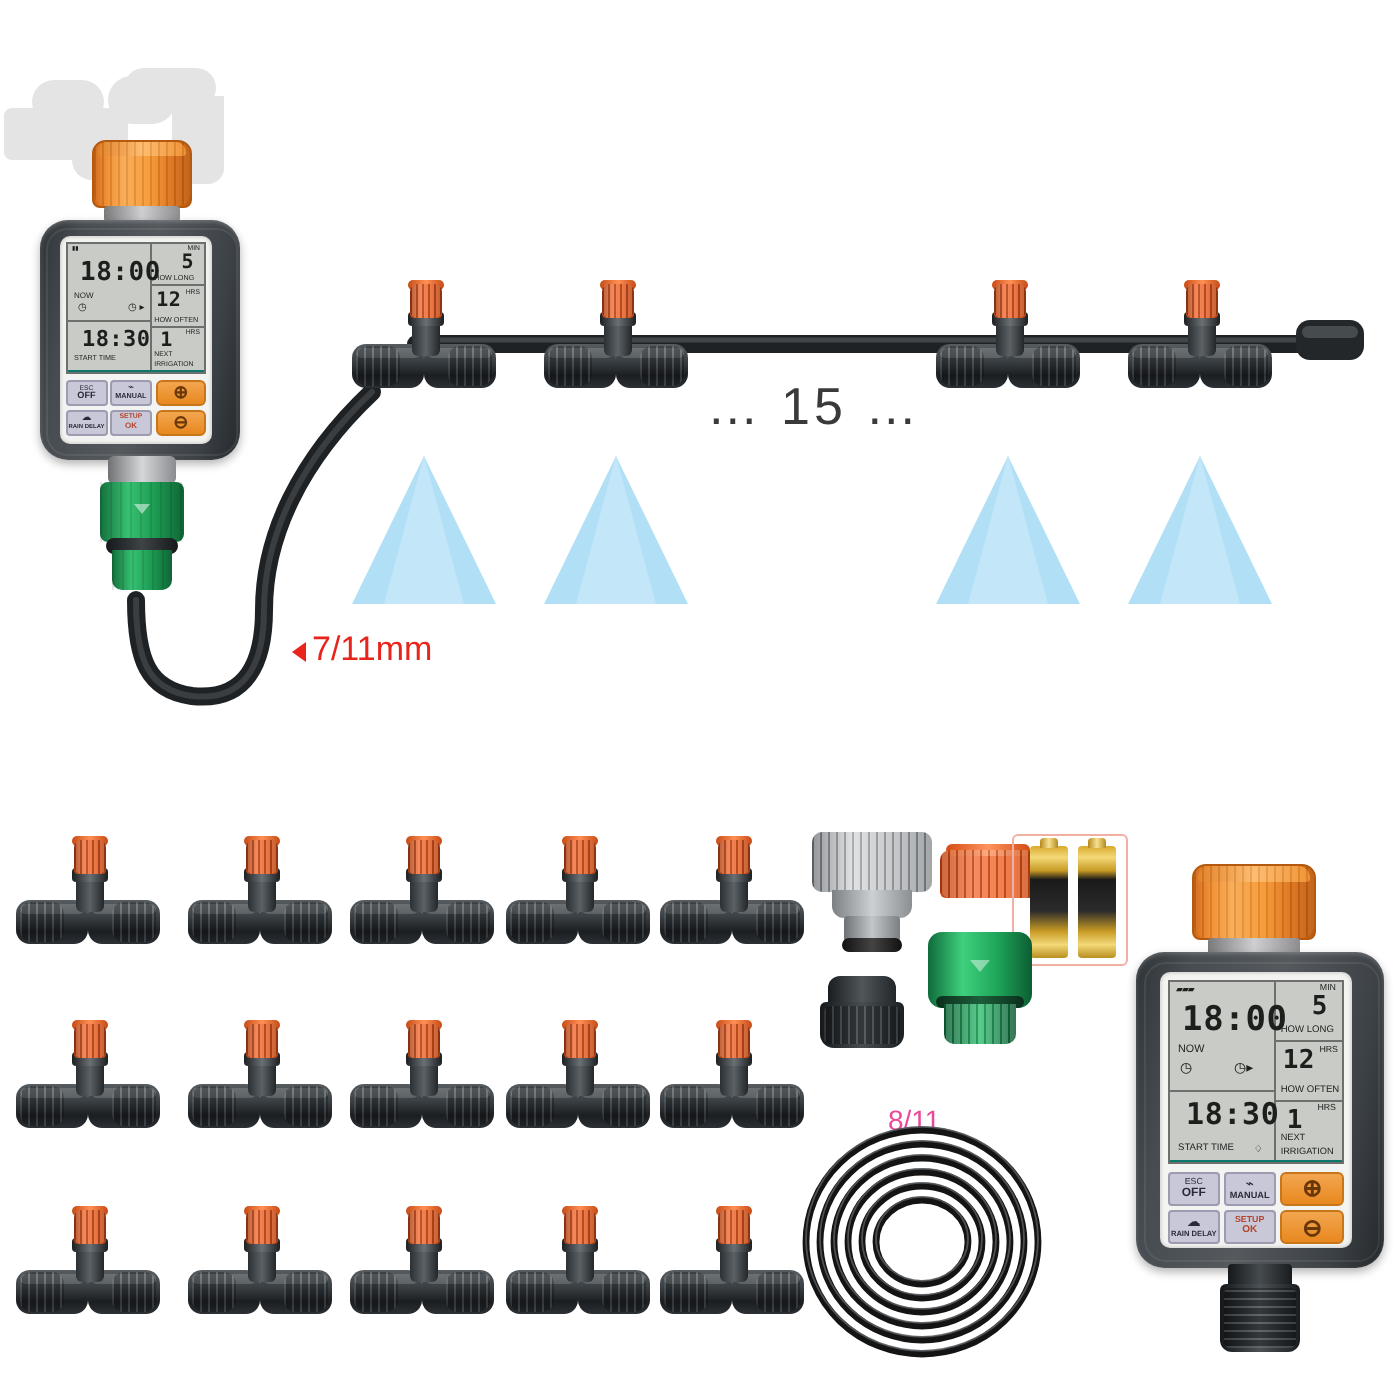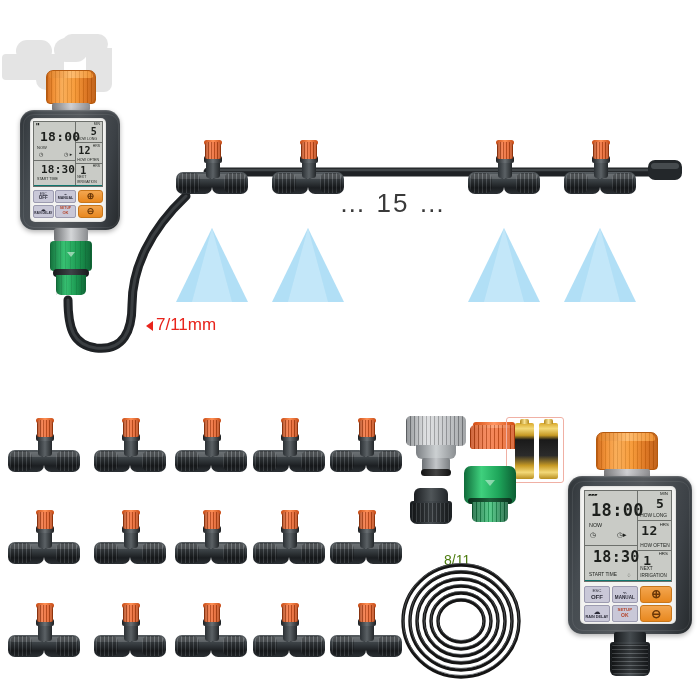--- a/index.html
+++ b/index.html
@@ -81,35 +81,35 @@
     background:linear-gradient(90deg,#14703c,#37c172,#1c9a52,#0f6535); }
   .green .lg{ position:absolute; left:0;top:0;width:100%;height:100%;
     background:repeating-linear-gradient(90deg, rgba(0,0,0,.10) 0 1px, transparent 1px 5px); }
   .blk{ position:absolute; background:linear-gradient(90deg,#17191b,#3e4347,#17191b); border-radius:3px; }
 
   
   .svgmain{ position:absolute; left:0; top:0; width:700px; height:400px; }
 
   
   .lbl15{
-    position:absolute; left:328px; top:188px; width:130px;
+    position:absolute; left:342px; top:188px; width:130px;
     text-align:center; font-size:26px; color:#3a3a3a; letter-spacing:2px;
     font-family:"Liberation Sans", sans-serif;
   }
   .lbl-8-11{
     position:absolute; left:146px; top:315px; color:#e8241c; font-size:17px;
     font-family:"Liberation Sans", sans-serif; white-space:nowrap;
   }
   .lbl-8-11 .tri{
     display:inline-block; width:0;height:0;border-top:5px solid transparent;
     border-bottom:5px solid transparent; border-right:7px solid #e8241c;
     vertical-align:middle; margin-right:3px;
   }
   .lbl-coil{
-    position:absolute; left:444px; top:552px; color:#4d7c0f; font-size:14px;
+    position:absolute; left:444px; top:552px; color:#ec4899; font-size:14px;
     font-family:"Liberation Sans", sans-serif;
   }
 
   
   .cone{ position:absolute; }
 
   
   .tee{ position:absolute; width:74px; height:60px; }
   .tee .barL, .tee .barR{
     position:absolute; top:30px; height:22px; border-radius:7px;

